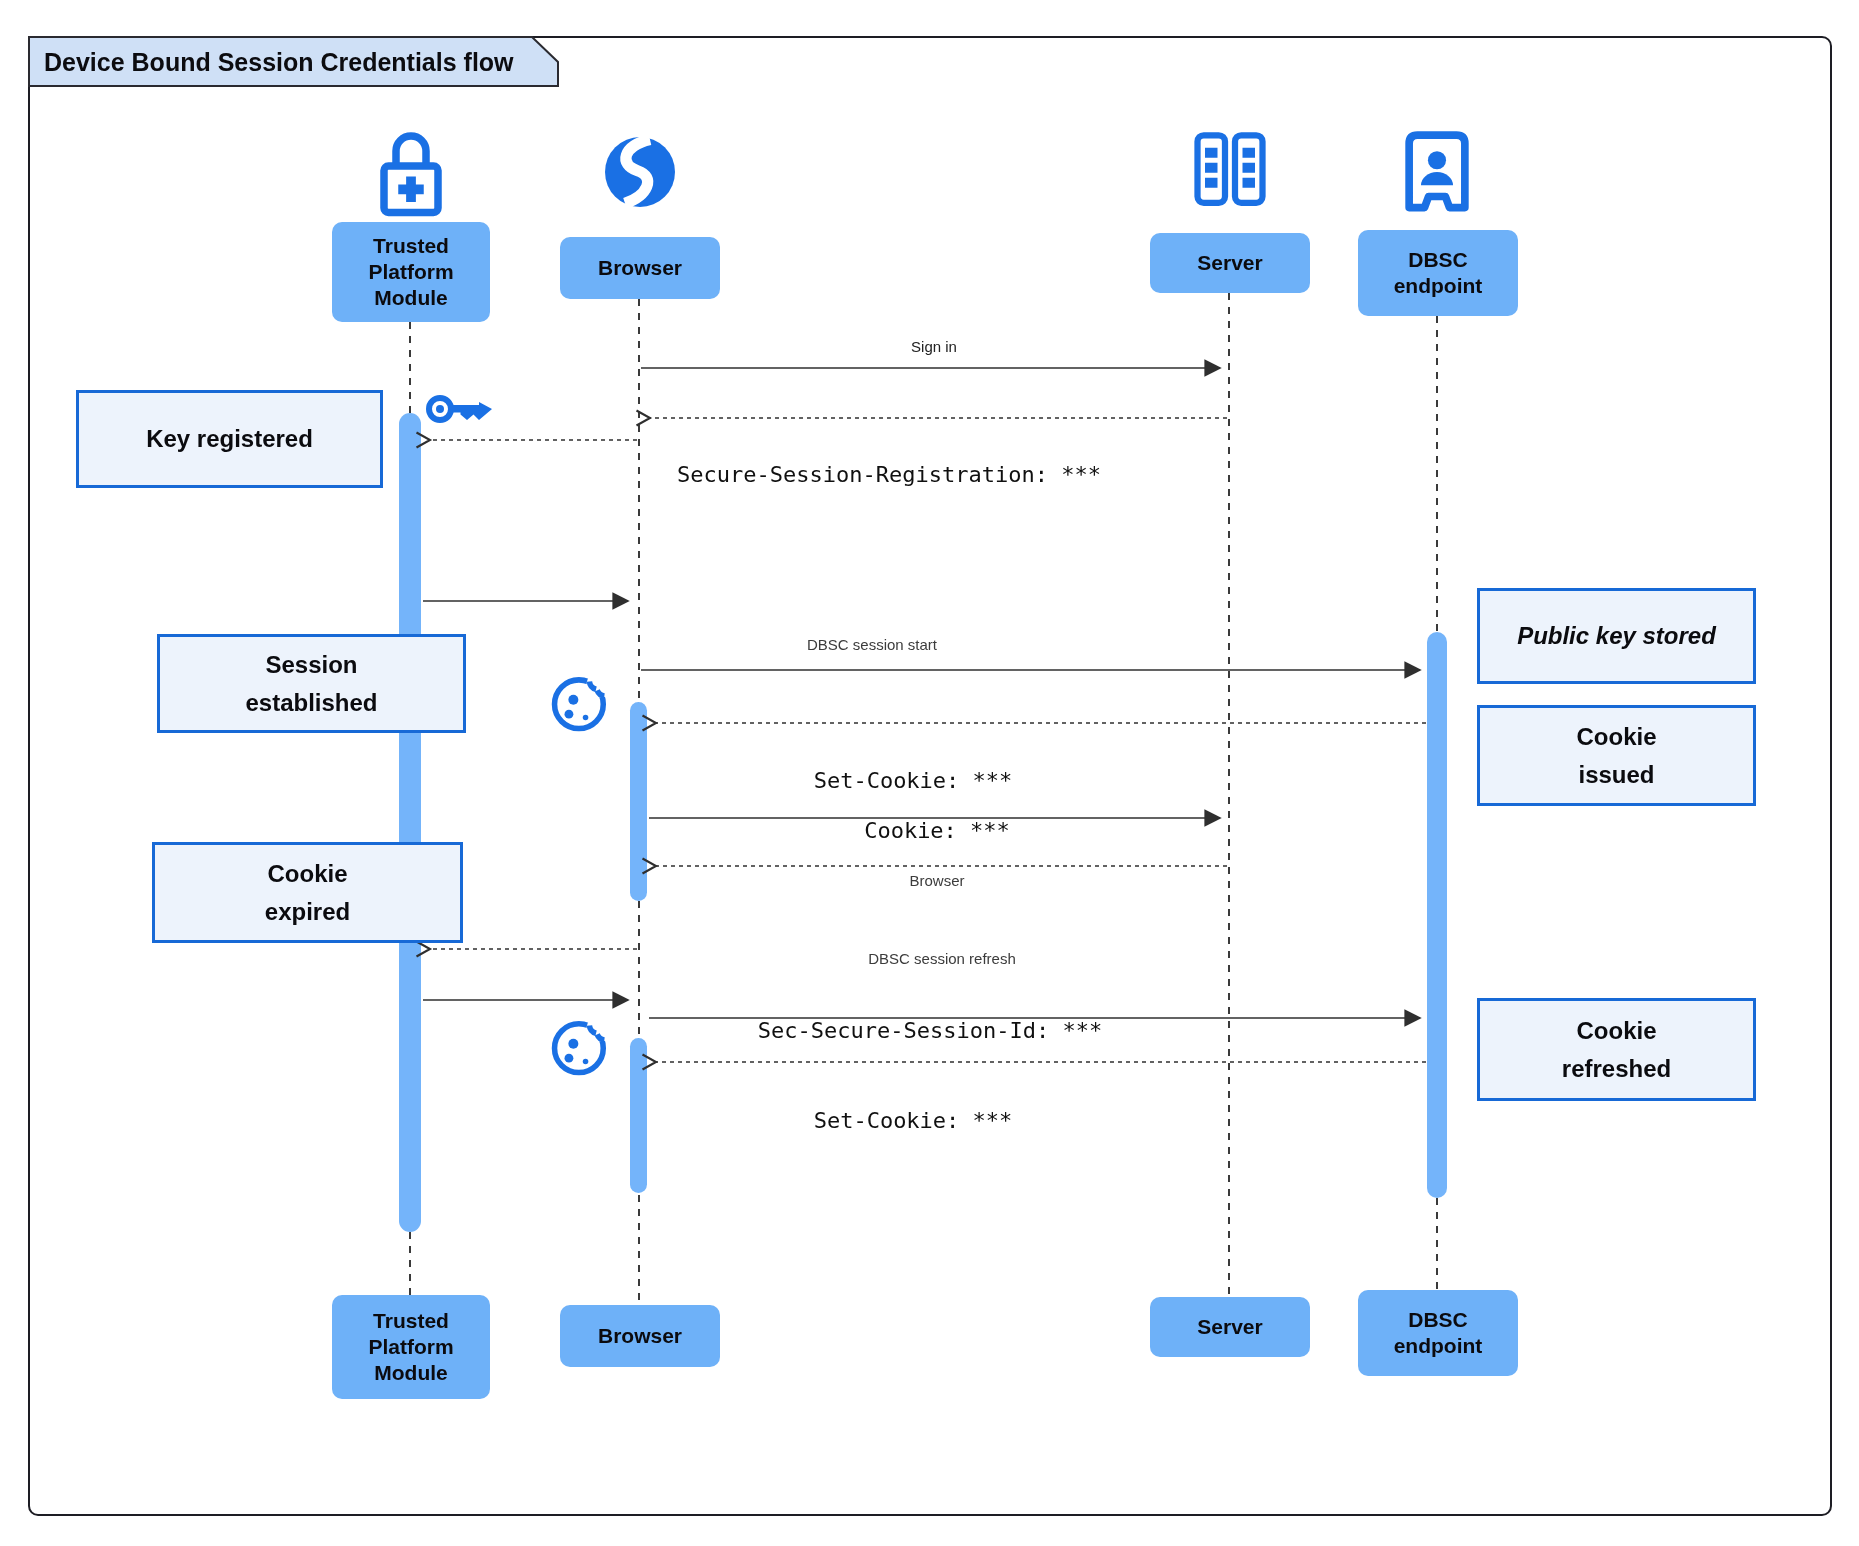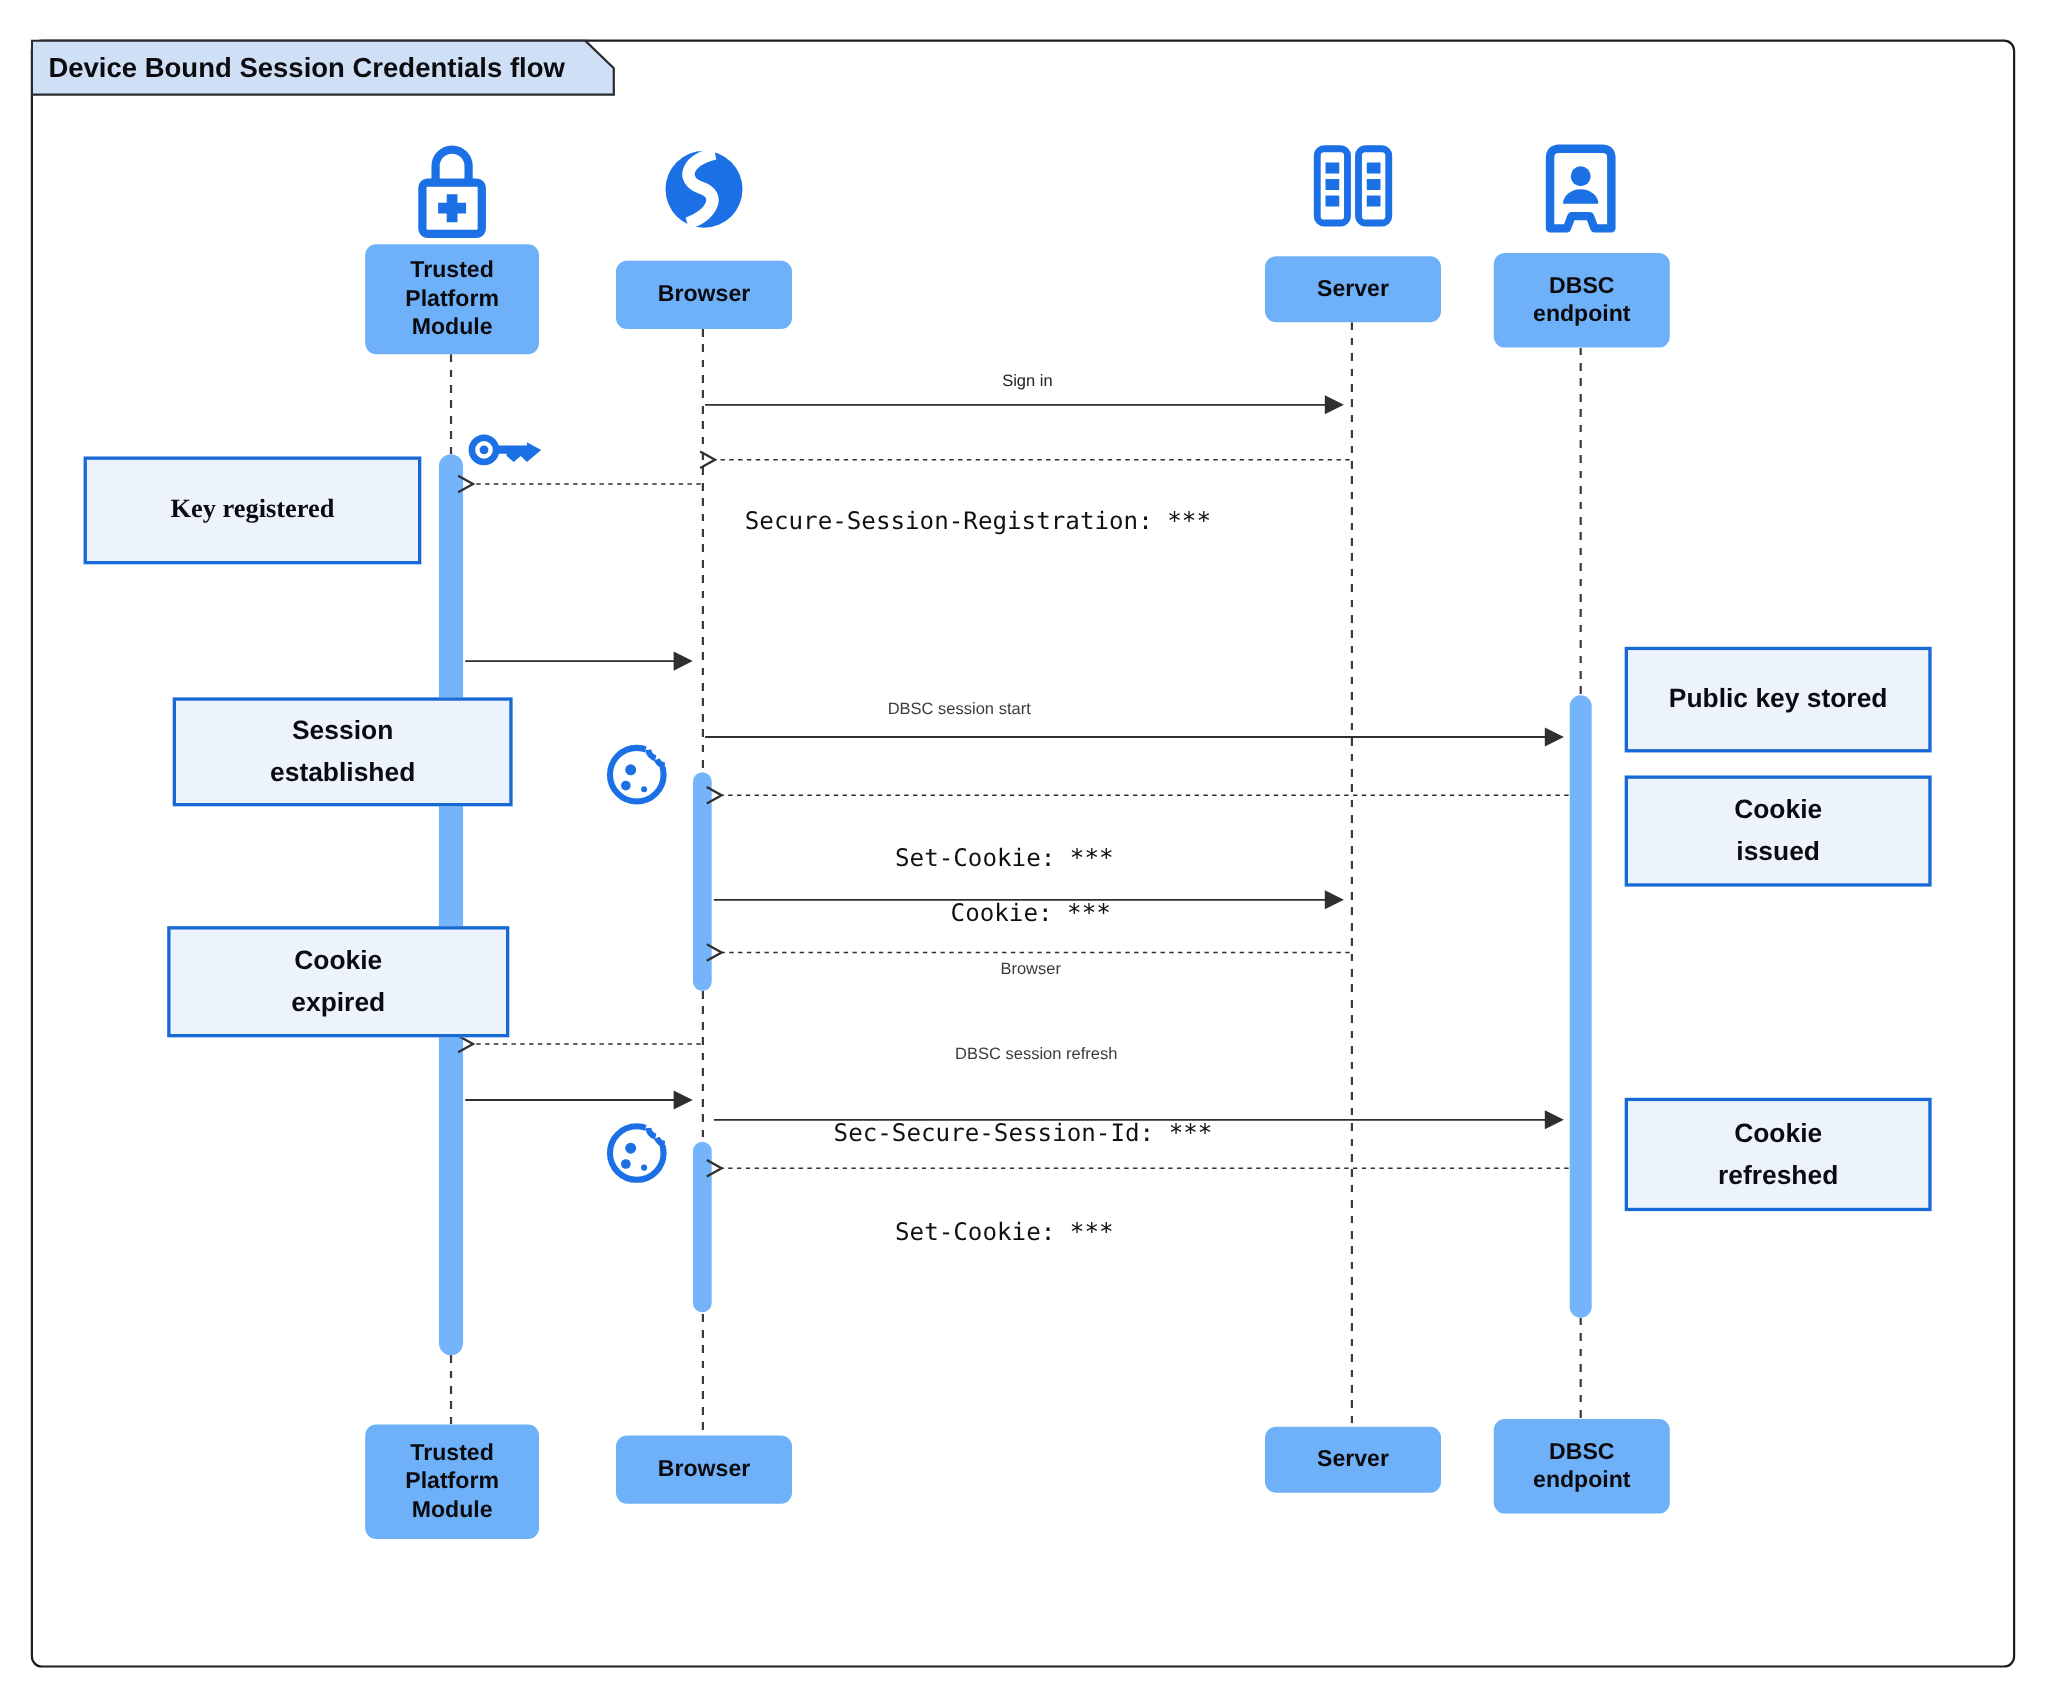--- a/index.html
+++ b/index.html
@@ -67,26 +67,26 @@
 <div class="lab" style="left:934px;top:338px;color:#222;">Sign in</div>
 <div class="code" style="left:889px;top:426px;">Secure-Session-Registration: ***</div>
 <div class="lab" style="left:872px;top:636px;">DBSC session start</div>
 <div class="code" style="left:913px;top:732px;">Set-Cookie: ***</div>
 <div class="code" style="left:937px;top:782px;">Cookie: ***</div>
 <div class="lab" style="left:937px;top:872px;">Browser</div>
 <div class="lab" style="left:942px;top:950px;">DBSC session refresh</div>
 <div class="code" style="left:930px;top:982px;text-align:center;">Sec-Secure-Session-Id: ***</div>
 <div class="code" style="left:913px;top:1072px;">Set-Cookie: ***</div>
 
-<div class="note" style="left:76px;top:415px;width:301px;height:92px;font-family:Liberation Serif, serif;">Key registered</div>
+<div class="note" style="left:76px;top:390px;width:301px;height:92px;">Key registered</div>
 <div class="note" style="left:157px;top:634px;width:303px;height:93px;">Session
 established</div>
 <div class="note" style="left:152px;top:842px;width:305px;height:95px;">Cookie
 expired</div>
-<div class="note" style="left:1477px;top:588px;width:273px;height:90px;">Public key stored</div>
+<div class="note" style="left:1477px;top:588px;width:273px;height:90px;font-style:italic;">Public key stored</div>
 <div class="note" style="left:1477px;top:705px;width:273px;height:95px;">Cookie
 issued</div>
 <div class="note" style="left:1477px;top:998px;width:273px;height:97px;">Cookie
 refreshed</div>
 
 <svg class="icon" style="left:372px;top:126px;" width="78" height="92" viewBox="0 0 52 60">
   <path d="M16 26 V16 a10 10 0 0 1 20 0 v10" fill="none" stroke="#1a70e4" stroke-width="5"></path>
   <rect x="8" y="26" width="36" height="31" rx="3" fill="#fff" stroke="#1a70e4" stroke-width="5"></rect>
   <path d="M26 33 v17 M17.5 41.5 h17" stroke="#1a70e4" stroke-width="6.5"></path>
 </svg>

